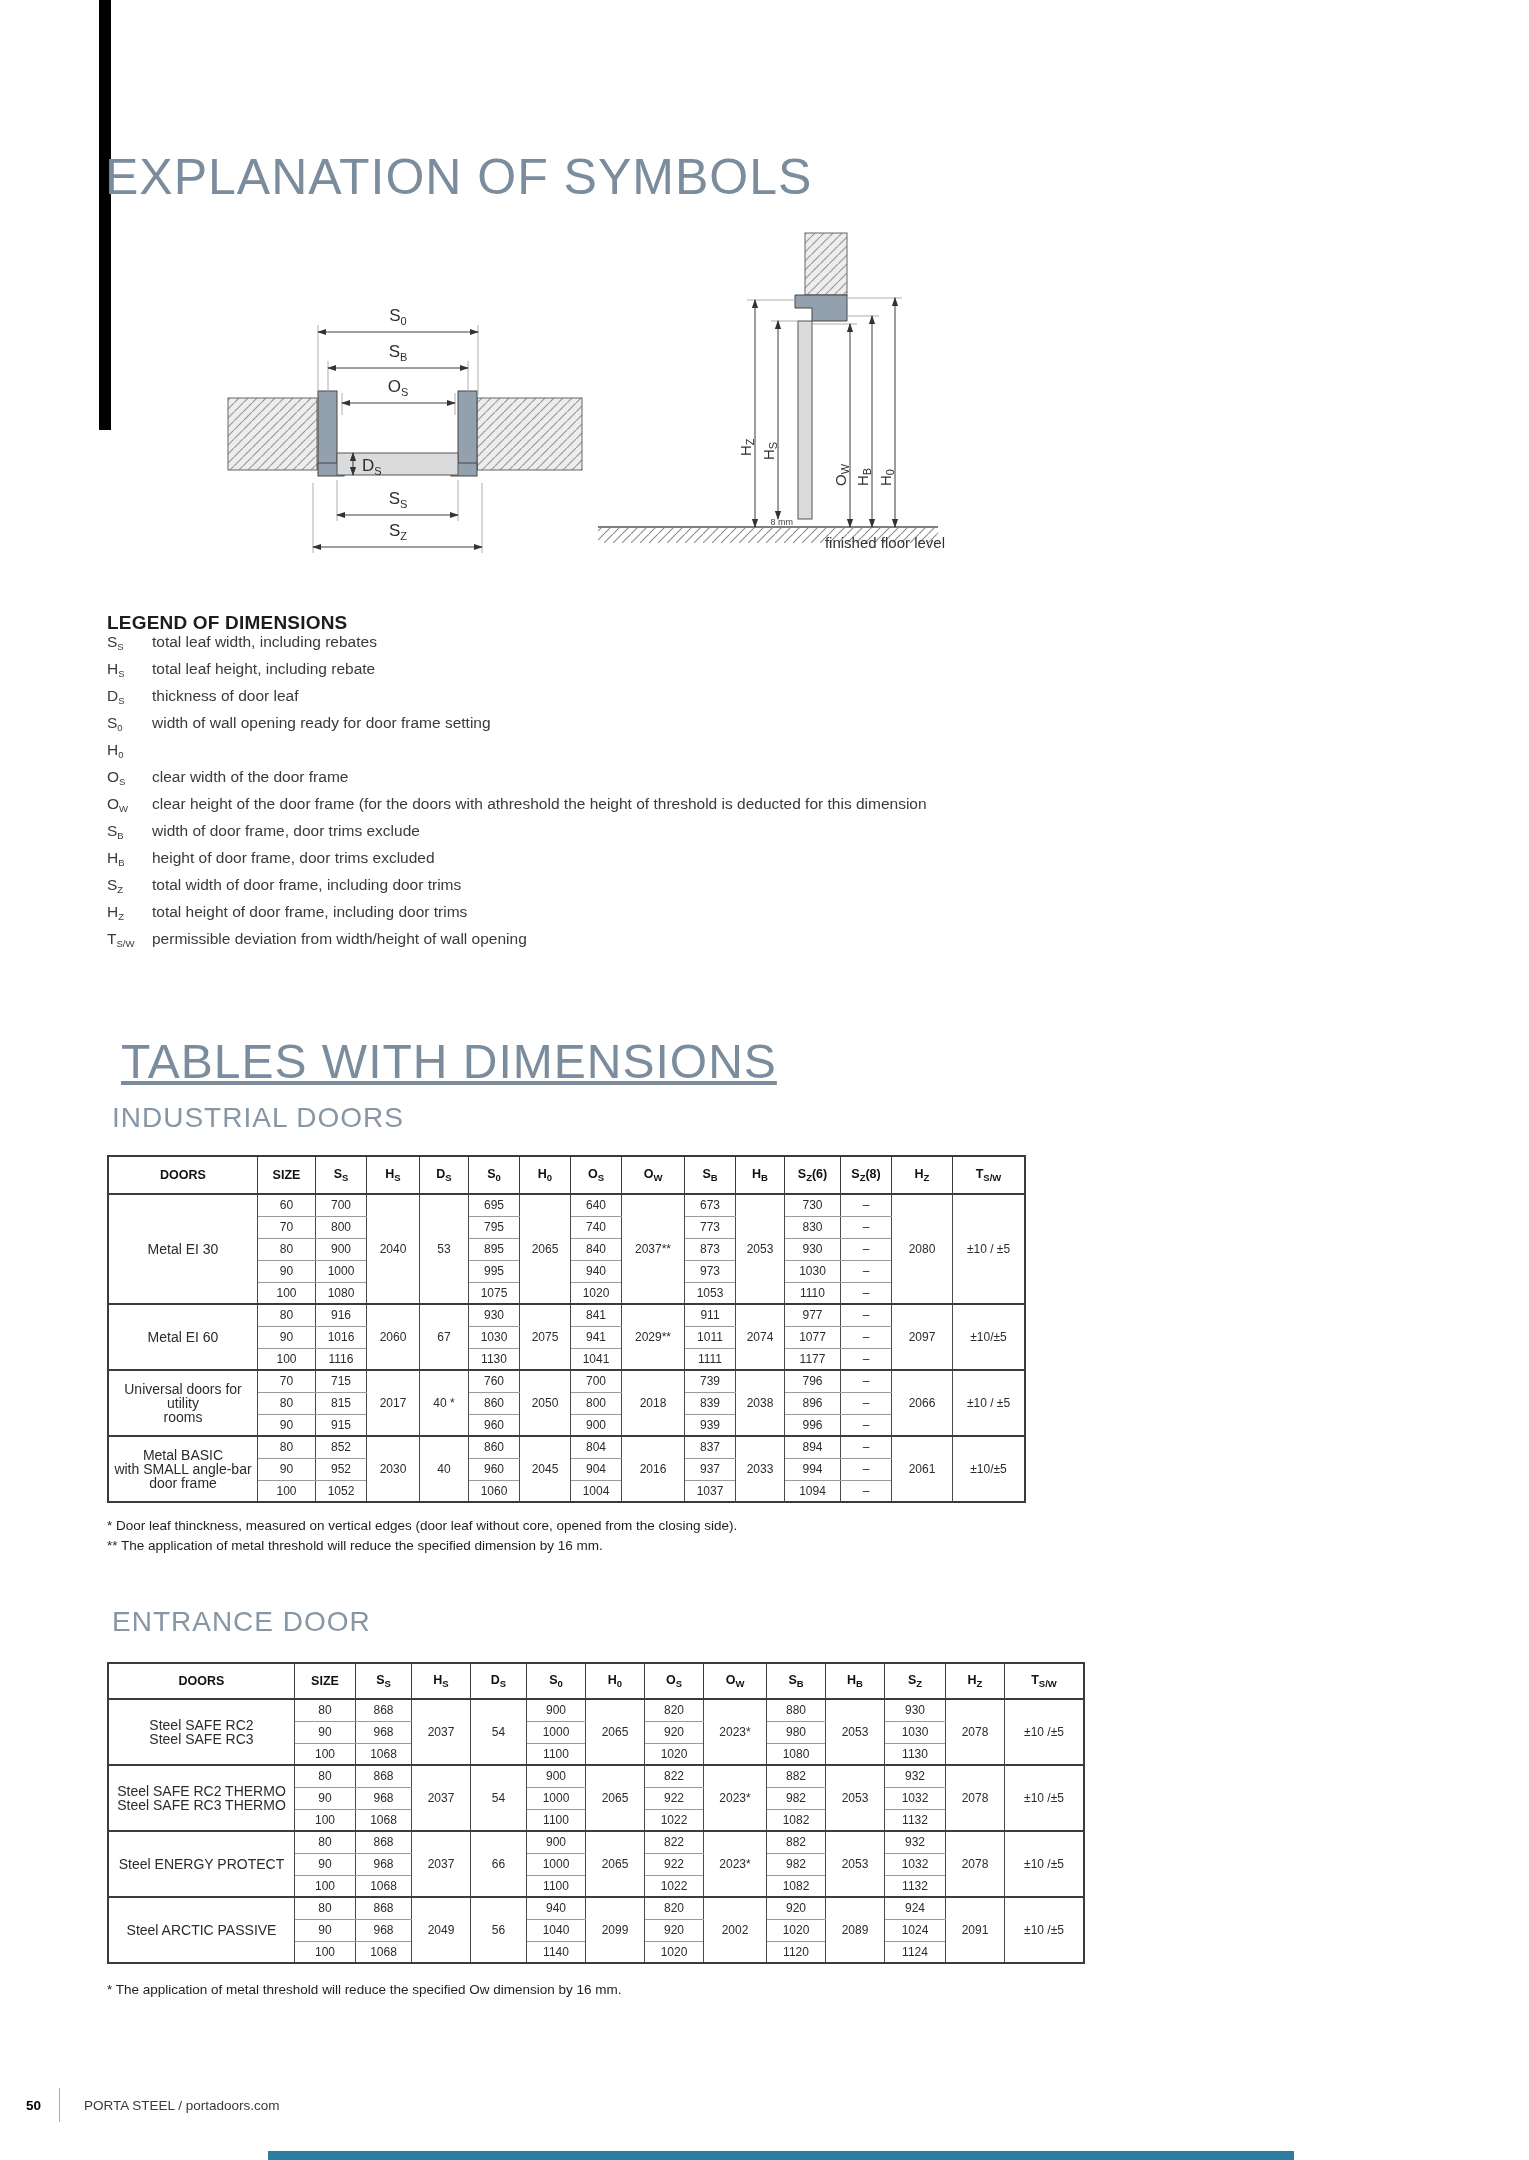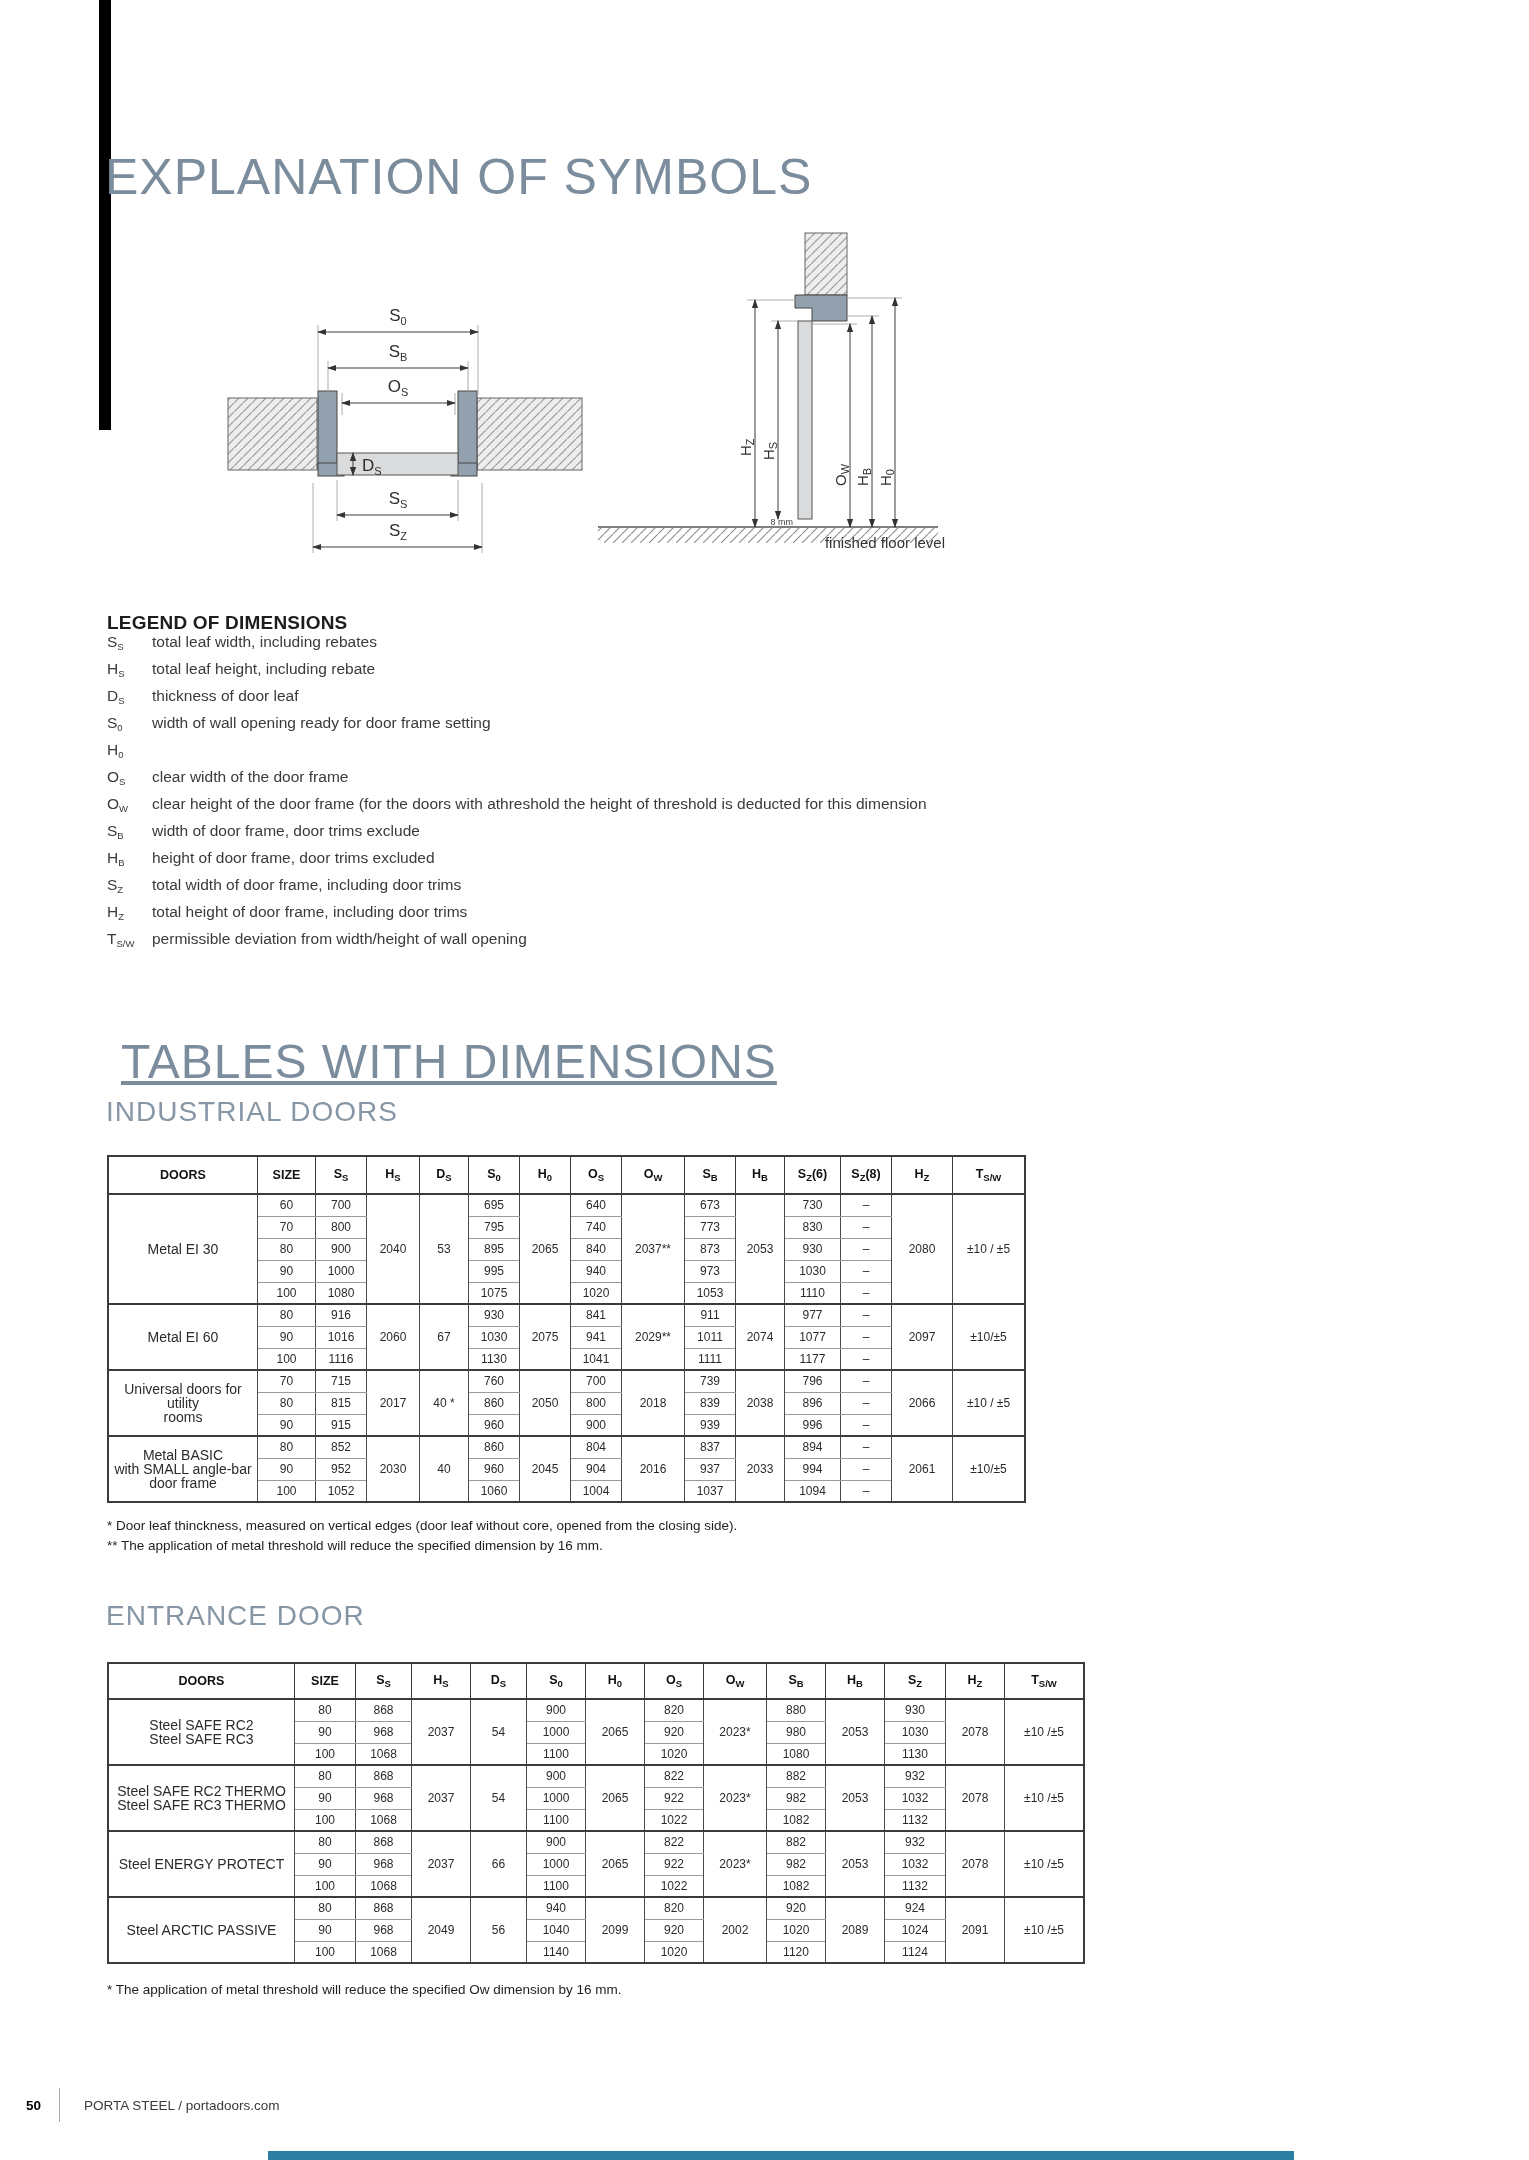--- a/index.html
+++ b/index.html
@@ -3,21 +3,21 @@
 <meta charset="utf-8">
 <style>
   html,body{margin:0;padding:0;background:#ffffff;}
   .page{position:relative;width:1294px;height:2160px;background:#ffffff;overflow:hidden;
         font-family:"Liberation Sans", sans-serif;color:#2e2e2e;}
   .scan-mark{position:absolute;left:99px;top:0;width:12px;height:430px;background:#000;}
   .page-title{position:absolute;left:105px;top:148px;margin:0;font-size:50px;font-weight:300;
         letter-spacing:1px;color:#7b8c9d;}
   .tables-title{position:absolute;left:105px;top:1018px;margin:16px;font-size:48px;font-weight:300;
         letter-spacing:1px;color:#7b8c9d;text-decoration:underline;}
-  .sec-heading{position:absolute;left:106px;margin:0;font-size:28px;font-weight:300;
+  .sec-heading{position:absolute;left:106px;margin:6px;font-size:28px;font-weight:300;
         letter-spacing:1px;color:#8796a5;}
   .legend-heading{position:absolute;left:107px;top:612px;margin:0;font-size:19px;font-weight:bold;
         color:#1d1d1d;letter-spacing:0.2px;}
   .legend{position:absolute;left:107px;top:633px;width:900px;}
   .lrow{display:flex;align-items:baseline;height:27px;font-size:15.5px;color:#3a3a3a;}
   .lsym{width:45px;flex:0 0 45px;font-size:15.5px;color:#3a3a3a;}
   sub{font-size:9.5px;vertical-align:-3px;}
   .ldesc{flex:1;}
   table.dim-table{position:absolute;left:107px;border-collapse:collapse;table-layout:fixed;
         font-size:12px;color:#2b2b2b;background:#fff;border:2px solid #3b3b3b;}

